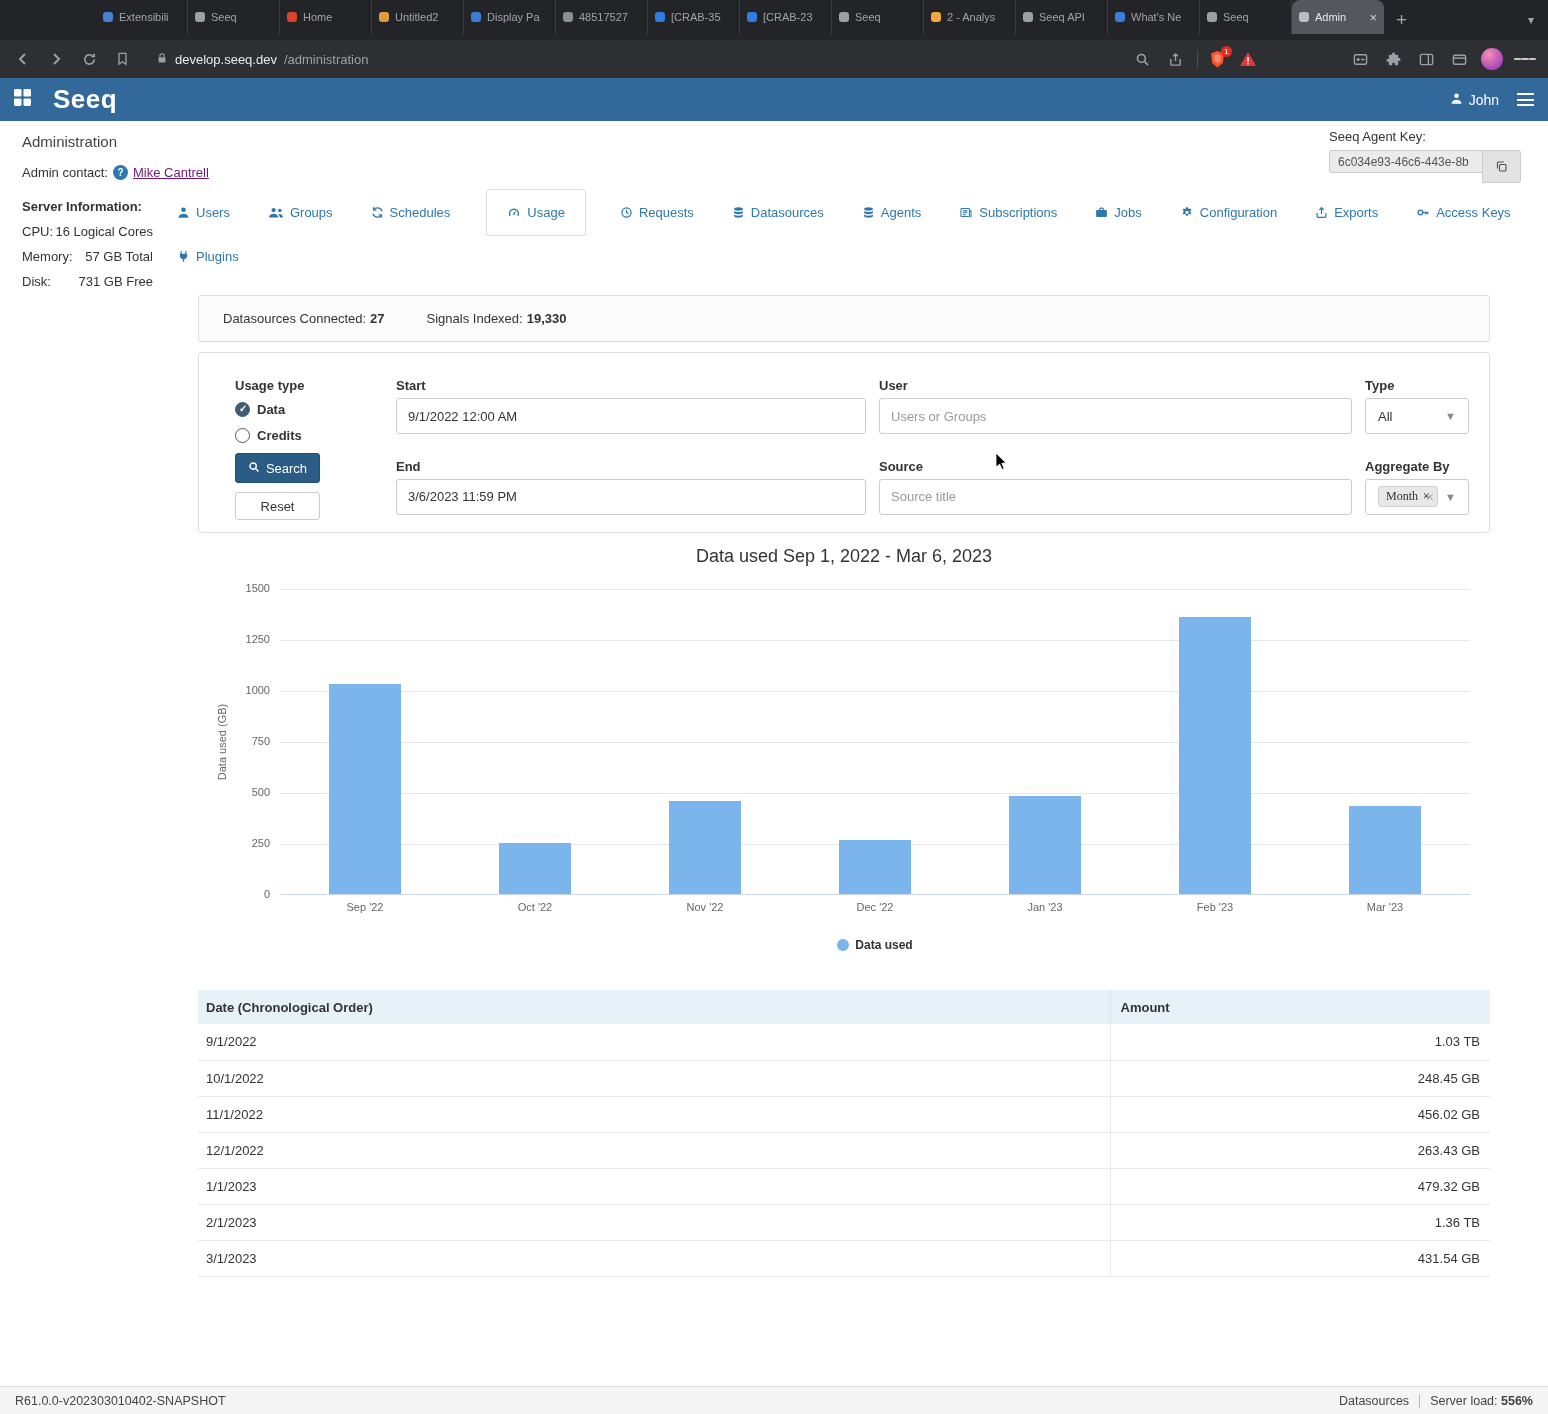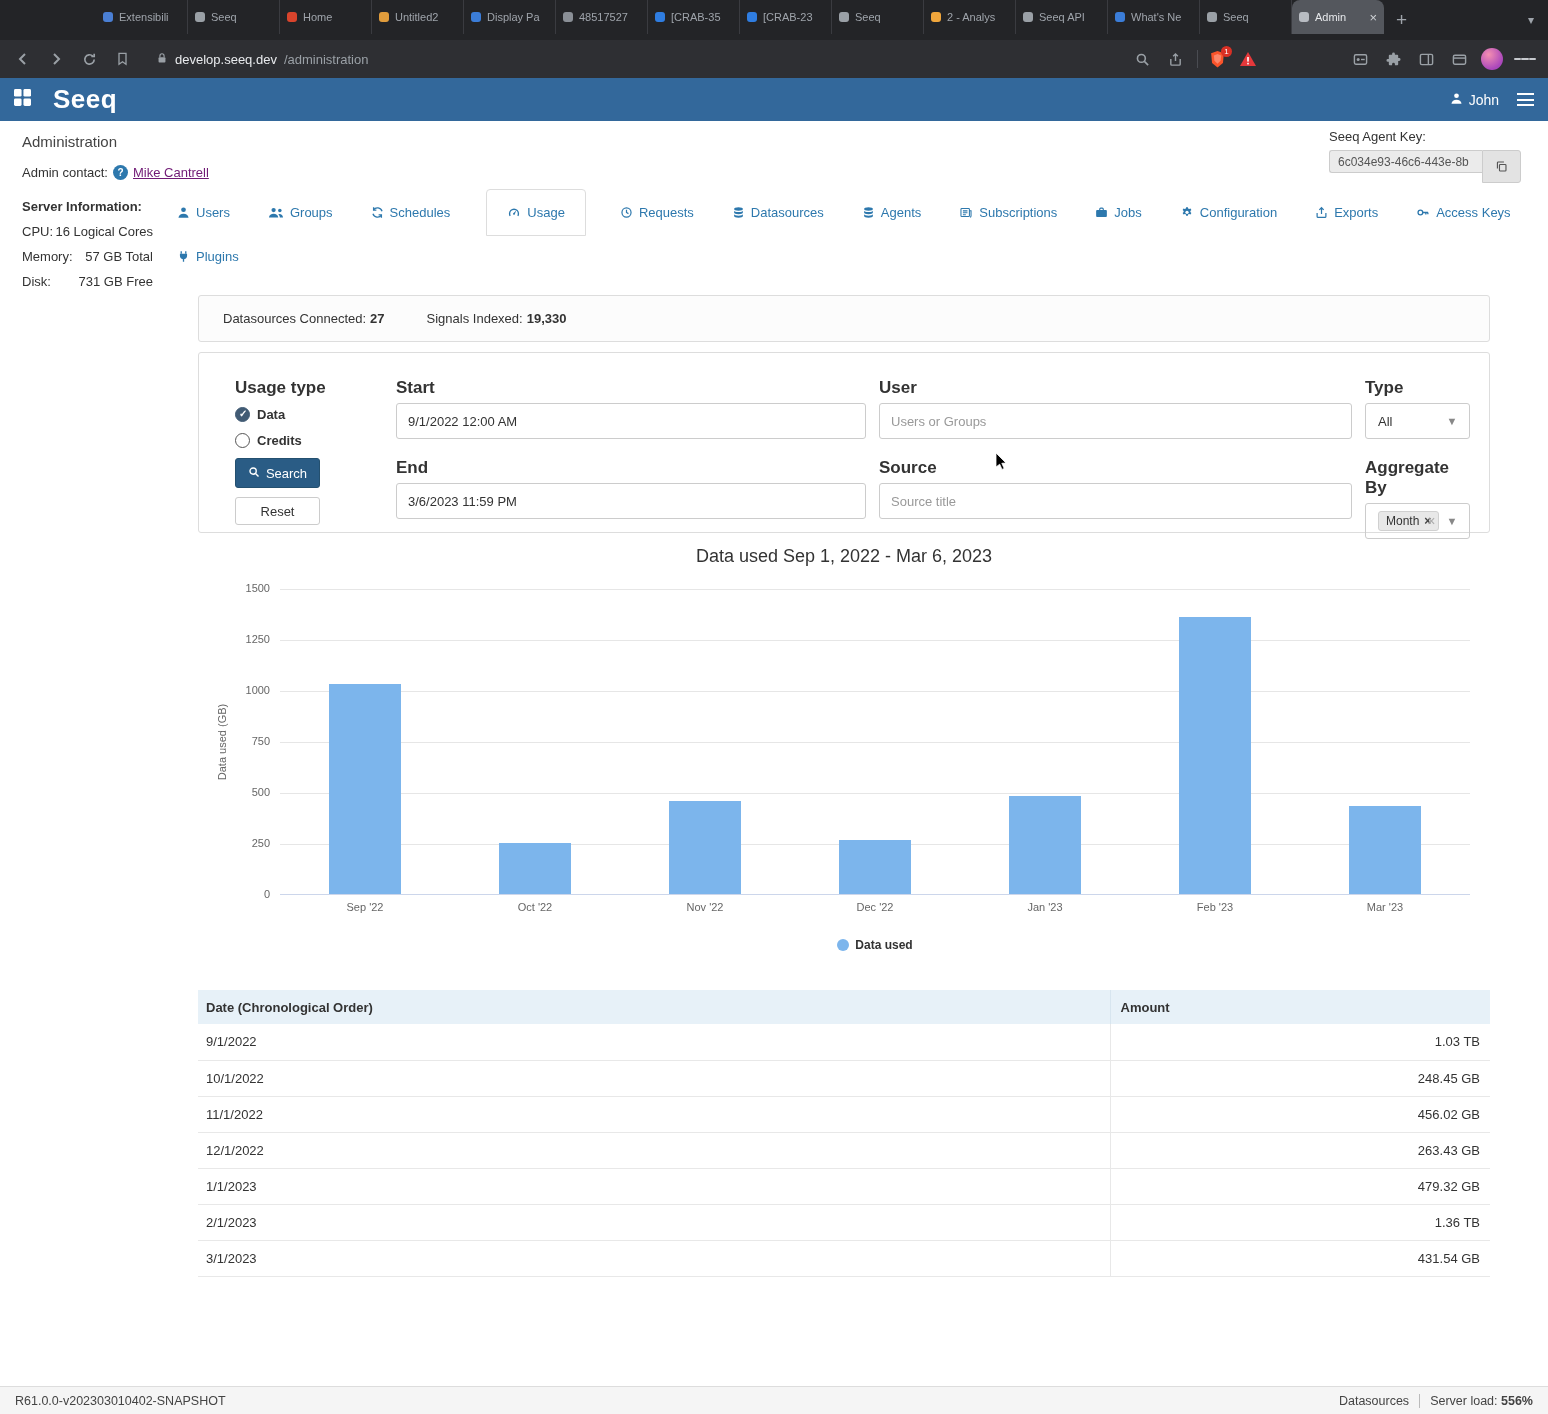--- a/index.html
+++ b/index.html
@@ -69,30 +69,30 @@
   .navlink.active { background: #fff; border: 1px solid #ddd; border-radius: 4px 4px 0 0; padding: 0 20px; margin-right: 32px; }
 
   .main { position: absolute; left: 198px; top: 174px; width: 1292px; }
 
   .panel { border: 1px solid #ddd; border-radius: 3px; background: #fff; }
   .stats-panel { height: 47px; display: flex; align-items: center; gap: 42px; padding: 0 24px; font-size: 13px; color: #333; background: #fcfcfc; }
   .stat b { margin-left: 4px; }
 
   .filter-panel { margin-top: 10px; height: 181px; padding: 25px 24px 23px; }
   .filter-grid { display: grid; grid-template-columns: 160px 470px 473px 1fr; column-gap: 13px; row-gap: 19px; }
-  .field label { display: block; font-size: 17px; font-weight: bold; color: #333; margin-bottom: 5px; }
+  .field label { display: block; font-size: 13px; font-weight: bold; color: #333; margin-bottom: 5px; }
   .txt { width: 100%; height: 36px; border: 1px solid #ccc; border-radius: 3px; padding: 0 11px; font-size: 13px; color: #333;
          font-family: "Liberation Sans", sans-serif; }
   .txt::placeholder { color: #999; }
   .selectbox { position: relative; height: 36px; border: 1px solid #ccc; border-radius: 3px; display: flex; align-items: center;
                padding: 0 30px 0 12px; font-size: 13px; color: #333; cursor: pointer; }
   .caret { position: absolute; right: 12px; color: #888; font-size: 11px; }
   .ms-clear { position: absolute; right: 34px; color: #aaa; font-size: 14px; cursor: pointer; }
   .tag { display: inline-flex; align-items: flex-end; gap: 5px; background: #e8e8e8; border: 1px solid #d0d0d0; border-radius: 3px;
-         padding: 2px 7px; font-size: 12px; color: #333; }
+         padding: 2px 7px; font-size: 12px; color: #333; font-family: Liberation Serif, serif; }
   .tag-x { font-weight: bold; font-size: 12px; color: #444; cursor: pointer; }
 
   .usage-col { grid-row: 1 / span 2; padding-left: 12px; }
   .radio-row { display: flex; align-items: center; gap: 7px; height: 22px; font-size: 13px; color: #333; cursor: pointer; margin-bottom: 4px; font-weight: bold; }
   .radio { width: 15px; height: 15px; border-radius: 50%; border: 1.5px solid #555; flex: 0 0 15px; }
   .radio.checked { background: #415b74; border-color: #415b74; position: relative; }
   .radio.checked::after { content: "✓"; color: #fff; font-size: 10px; position: absolute; left: 3px; top: 0.5px; }
   .btn-search { width: 85px; height: 30px; margin-top: 7px; background: #2a5c85; color: #fff; border: 1px solid #24506f;
                 border-radius: 3px; font-size: 13px; display: flex; align-items: center; justify-content: center; gap: 6px; cursor: pointer;
                 font-family: "Liberation Sans", sans-serif; }

